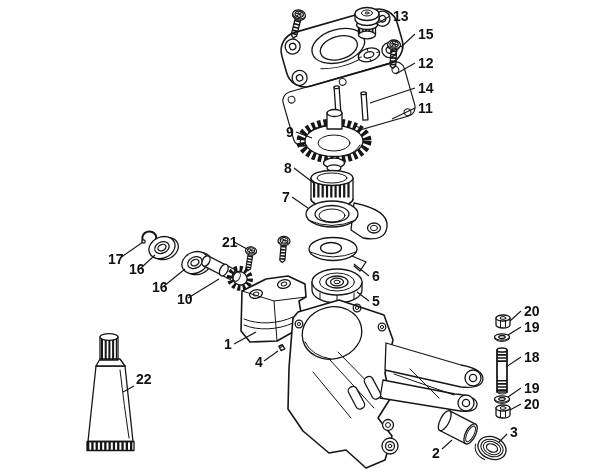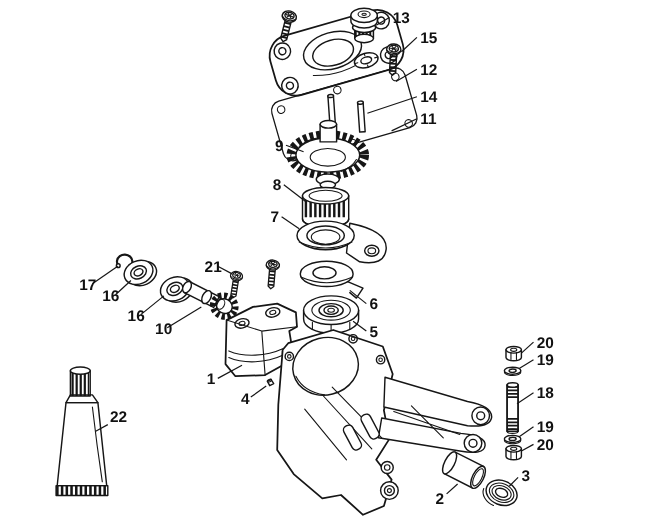--- a/index.html
+++ b/index.html
@@ -1,17 +1,17 @@
 <!DOCTYPE html>
 <html><head>
 <meta charset="utf-8">
 <style>
   html,body{margin:0;padding:0;background:#fff;}
   .stage{position:relative;width:532px;height:472px;background:#fff;overflow:hidden;
-         font-family:"Liberation Sans",sans-serif;}
+         font-family:"Liberation Sans",sans-serif;padding-left:36px;}
   svg{display:block;}
   .s{fill:none;stroke:#161616;stroke-width:1.3;stroke-linecap:round;stroke-linejoin:round;}
   .thin{stroke-width:1;}
   .f{fill:#fff;stroke:#161616;stroke-width:1.3;stroke-linejoin:round;stroke-linecap:round;}
   .fh{fill:#fff;stroke:#161616;stroke-width:1.6;stroke-linejoin:round;}
   .teeth{fill:none;stroke:#161616;}
   .lead{stroke:#161616;stroke-width:1.1;fill:none;}
   .lbl{font:bold 14px "Liberation Sans",sans-serif;fill:#111;}
   .wm{font:8px "DejaVu Sans",sans-serif;fill:#555;letter-spacing:.4px;}
 </style>

